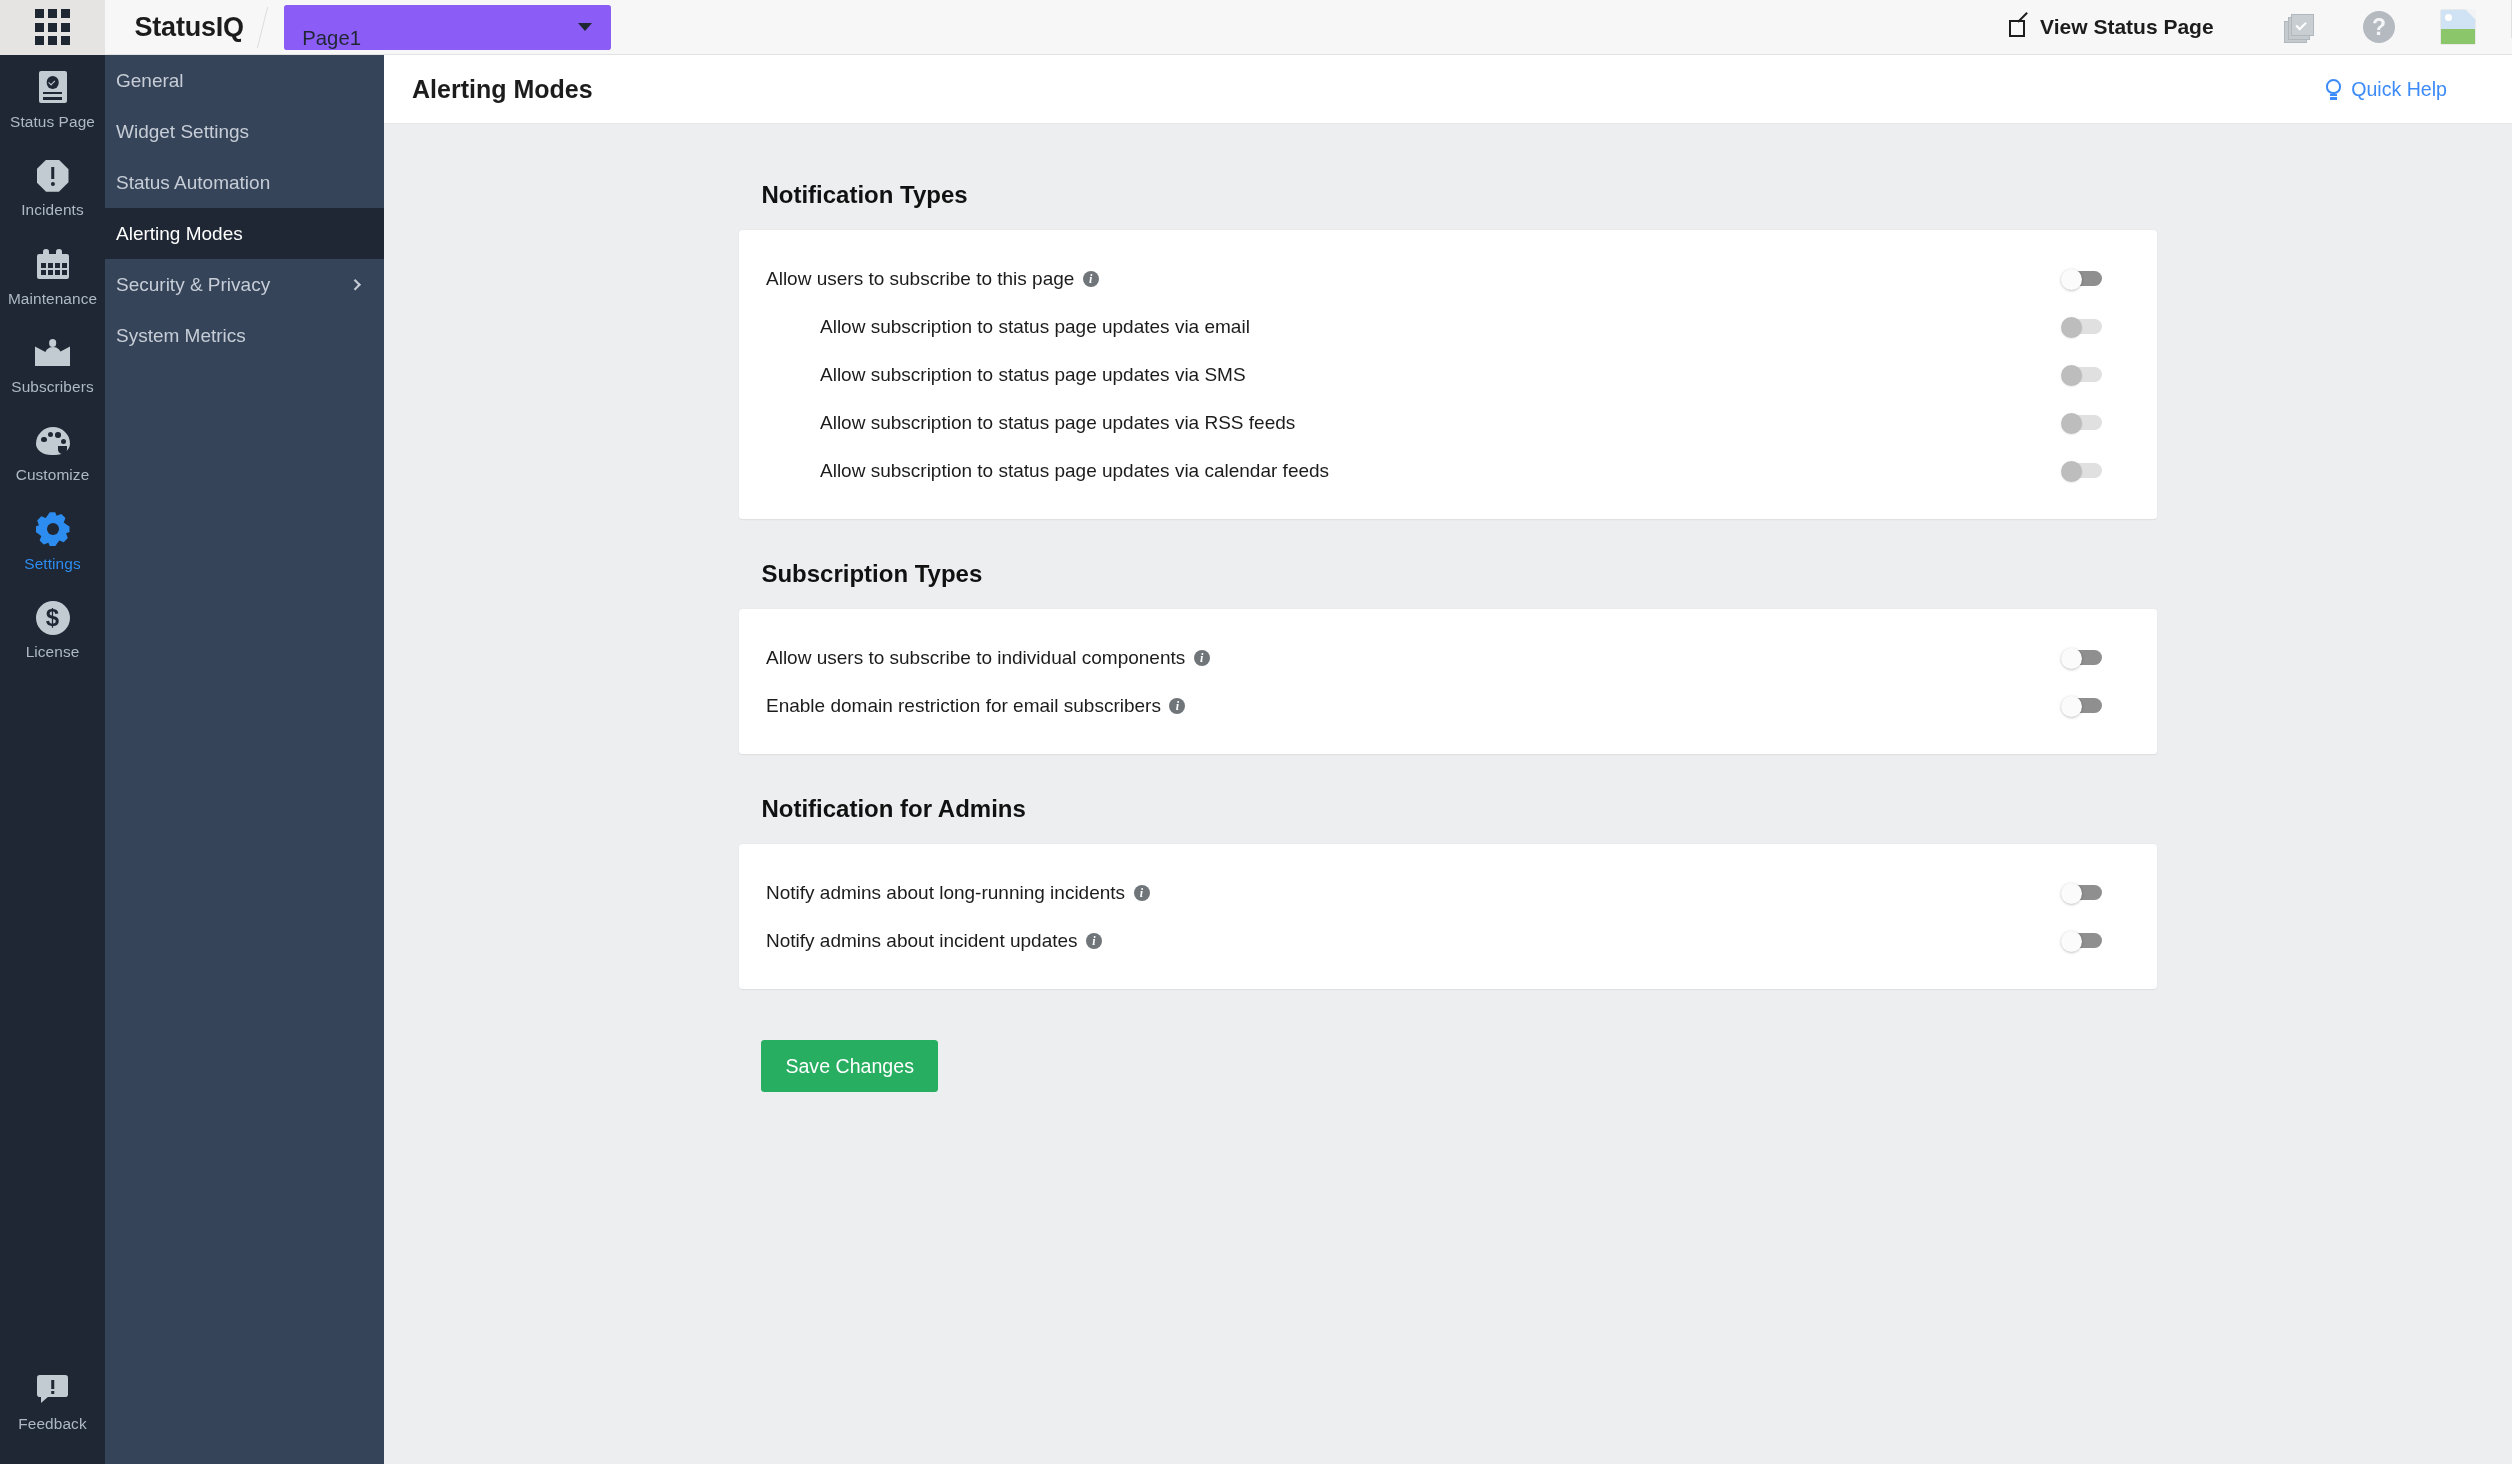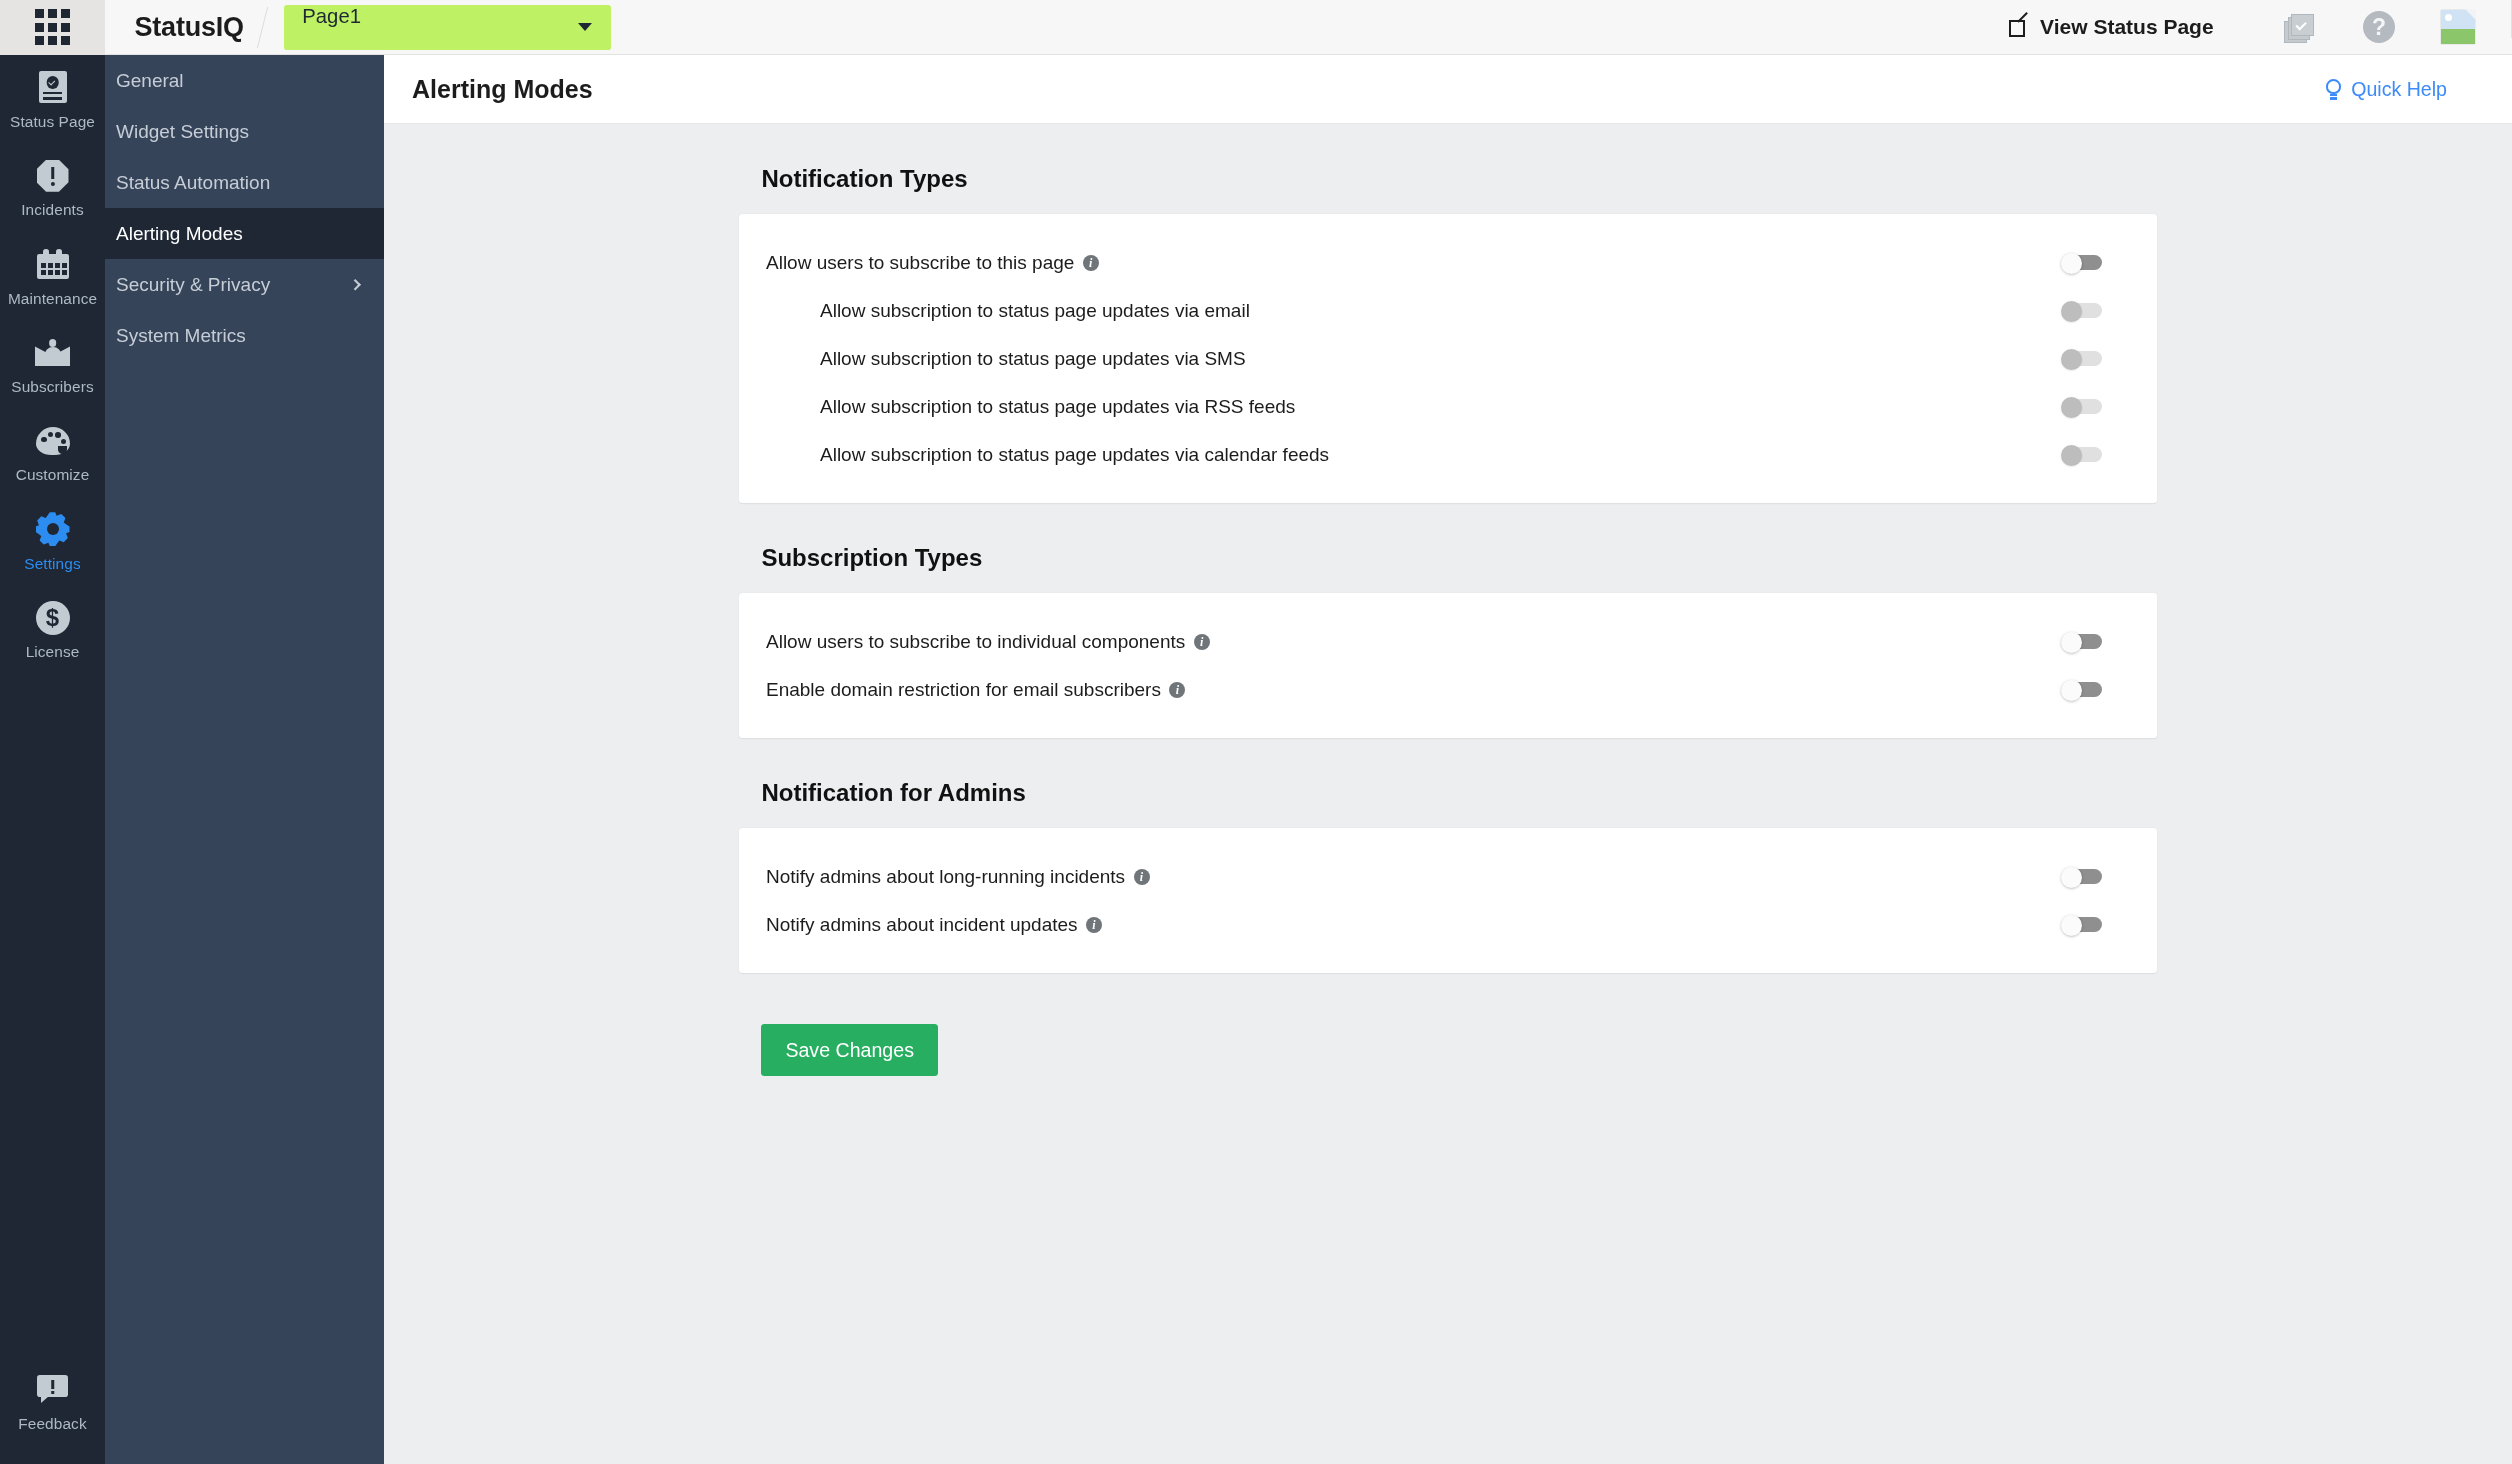--- a/index.html
+++ b/index.html
@@ -31,22 +31,22 @@
     font-size: 27px; font-weight: bold; color: #1c1c1c;
     margin-left: 29.5px; letter-spacing: -0.2px;
   }
   #brand-sep {
     width: 1.4px; height: 41px; background: #dcdcdc;
     transform: skewX(-14deg);
     margin-left: 18px;
   }
   #page-select {
     margin-left: 21px; width: 327px; height: 45px;
-    background: #bef264; border-radius: 2.8px;
-    display: flex; align-items: flex-start; cursor: pointer;
+    background: #8b5cf6; border-radius: 2.8px;
+    display: flex; align-items: flex-end; cursor: pointer;
     position: relative;
   }
   #page-select .val { font-size: 20.3px; color: #1f2733; margin-left: 18px; }
   #page-select .caret {
     position: absolute; right: 19.6px; top: 50%; transform: translateY(-50%);
     width: 0; height: 0; border-left: 7.7px solid transparent;
     border-right: 7.7px solid transparent; border-top: 8.4px solid #1f2733;
   }
 
   #top-right {
@@ -174,21 +174,21 @@
     border-bottom: 0.7px solid #e4e6e7;
   }
   #content-title { font-size: 25px; font-weight: bold; color: #1c1c1c; margin-left: 28px; }
   #quick-help { margin-left: auto; margin-right: 65px; display: flex; align-items: center; cursor: pointer; }
   #quick-help .txt { color: #3d8bf8; font-size: 19.6px; margin-left: 9.8px; }
   .bulb { width: 15.4px; height: 21px; position: relative; }
   .bulb .glass { position:absolute;left:0;top:0;width:15.4px;height:15.4px;border:2.1px solid #3d8bf8;border-radius:50% 50% 45% 45%; }
   .bulb .base { position:absolute;left:4.2px;bottom:0;width:7px;height:2.1px;background:#3d8bf8; }
   .bulb .base2{ position:absolute;left:4.2px;bottom:3.5px;width:7px;height:2.1px;background:#3d8bf8; }
 
-  #scroll-area { padding-top: 0px; }
+  #scroll-area { padding-top: 16px; }
 
   .section { margin: 0 auto; width: 1418px; }
   .section-title {
     font-size: 24px; font-weight: bold; color: #111; padding: 41px 0 21px 22.4px;
   }
   .card {
     background: #ffffff; border-radius: 3.5px; box-shadow: 0 0.7px 1.4px rgba(0,0,0,.07); text-align: center;
   }
   .row {
     display: flex; align-items: center; min-height: 48px; padding: 0 55px 0 27px;

